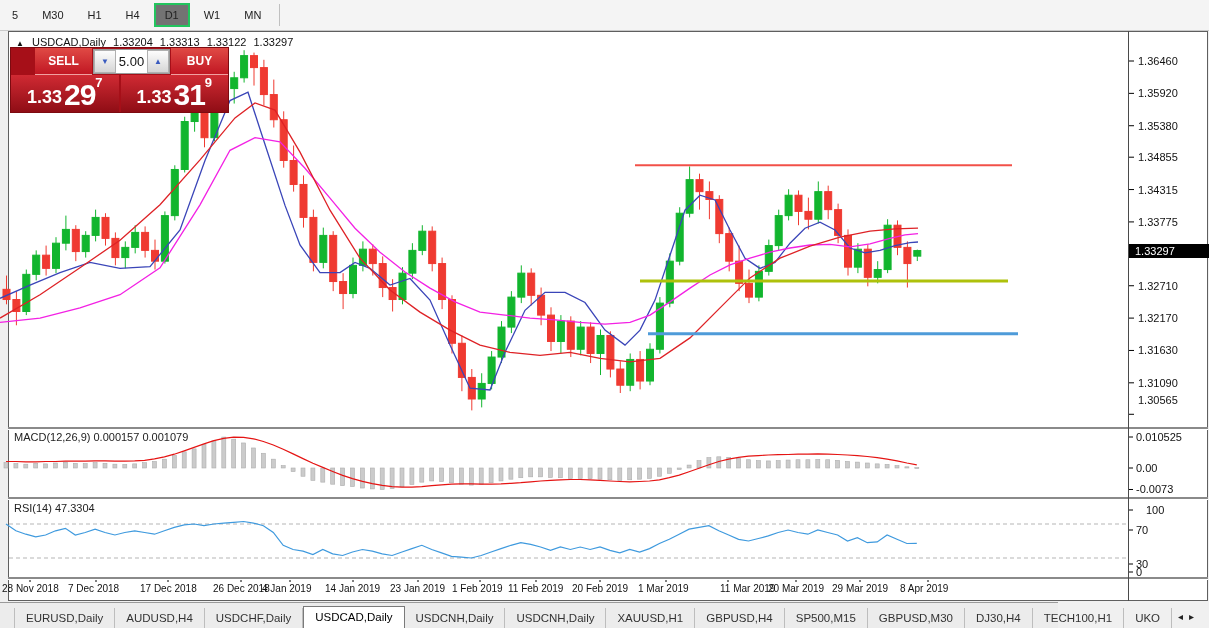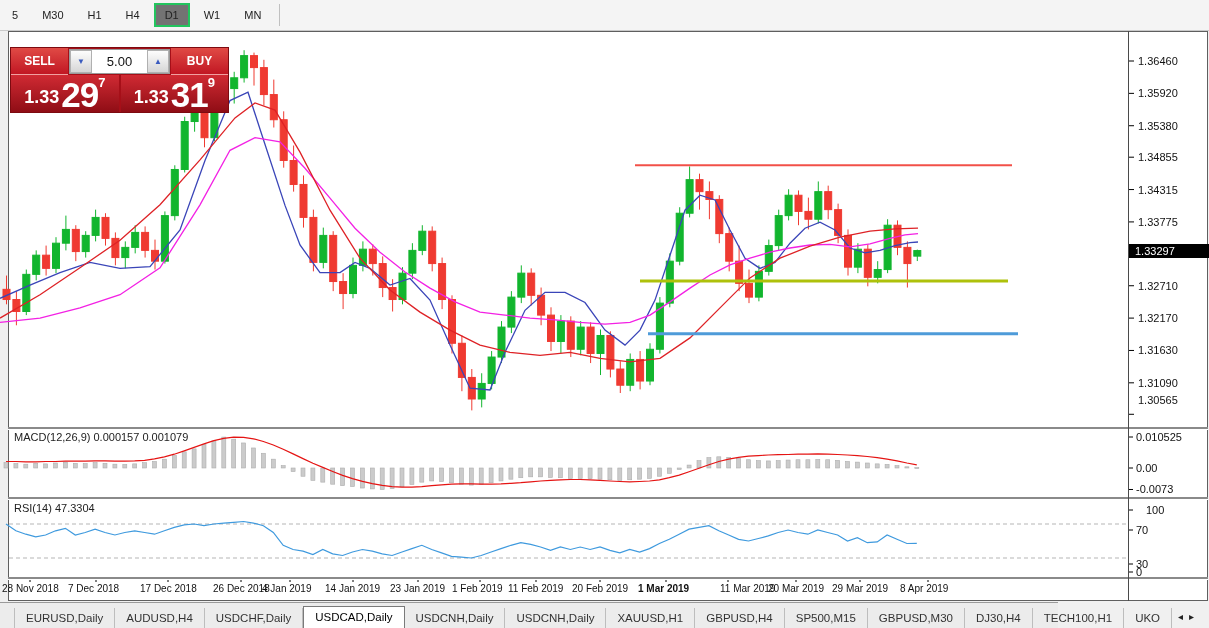--- a/index.html
+++ b/index.html
@@ -18,30 +18,30 @@
 
   #plot{position:absolute;left:0;top:0;z-index:2;}
 
   
   #chart-header{position:absolute;left:16px;top:36px;font-size:11px;color:#111;z-index:6;}
   #chart-header .arr{font-size:8px;margin-right:5px;}
   #chart-header span{margin-right:4px;}
 
   
   #trade-panel{position:absolute;left:10px;top:47px;width:219px;height:66px;background:#a60f18;border:1px solid #7d0a10;z-index:7;box-sizing:border-box;}
-  .tp-row1{display:flex;height:27px;align-items:stretch;}
+  .tp-row1{display:flex;height:27px;align-items:stretch;margin-left:24px;}
   .tp-btn{width:57px;color:#fff;font-size:12px;font-weight:bold;display:flex;align-items:center;justify-content:center;background:linear-gradient(#e04a45,#c11723);border-bottom:1px solid #f0a0a0;}
   .tp-spin{flex:1;display:flex;background:#fff;border:1px solid #9a9a9a;box-sizing:border-box;margin:1px;}
   .spin-btn{width:20px;background:linear-gradient(#fdfdfd,#d6d6d6);border:1px solid #b0b0b0;color:#3a5bbf;font-size:8px;display:flex;align-items:center;justify-content:center;}
   .spin-val{flex:1;font-size:13px;color:#111;display:flex;align-items:center;justify-content:center;}
   .tp-row2{display:flex;height:37px;}
   .tp-price{flex:1;display:flex;align-items:flex-end;justify-content:center;color:#fff;background:linear-gradient(#d02a33,#8f0d15);padding-bottom:2px;}
   .tp-price:first-child{margin-right:2px;}
   .tp-price .small{font-size:18px;font-weight:bold;margin-right:2px;line-height:26px;}
-  .tp-price .big{font-size:35px;font-weight:bold;line-height:30px;letter-spacing:-1px;}
+  .tp-price .big{font-size:30px;font-weight:bold;line-height:30px;letter-spacing:-1px;}
   .tp-price .sup{font-size:13px;font-weight:bold;line-height:13px;align-self:flex-start;margin-top:1px;}
 
   
   .y-lab{position:absolute;left:1138px;font-size:11px;color:#111;z-index:5;}
   .cur-price{position:absolute;left:1129px;width:78px;height:14px;background:#000;color:#fff;font-size:11px;line-height:14px;padding-left:6px;z-index:6;}
   .sub-lab{position:absolute;left:1136px;font-size:11px;color:#111;z-index:5;}
   .ind-label{position:absolute;left:14px;font-size:11px;color:#222;z-index:6;}
   .x-lab{position:absolute;font-size:10px;color:#111;top:583px;z-index:5;}
 
   
@@ -392,20 +392,28 @@
       <line x1="480" y1="578" x2="480" y2="582" stroke="#000" stroke-width="1"></line>
       <line x1="536" y1="578" x2="536" y2="582" stroke="#000" stroke-width="1"></line>
       <line x1="600" y1="578" x2="600" y2="582" stroke="#000" stroke-width="1"></line>
       <line x1="666" y1="578" x2="666" y2="582" stroke="#000" stroke-width="1"></line>
       <line x1="728" y1="578" x2="728" y2="582" stroke="#000" stroke-width="1"></line>
       <line x1="796" y1="578" x2="796" y2="582" stroke="#000" stroke-width="1"></line>
       <line x1="860" y1="578" x2="860" y2="582" stroke="#000" stroke-width="1"></line>
       <line x1="928" y1="578" x2="928" y2="582" stroke="#000" stroke-width="1"></line>
     </svg>
 
+  <div id="chart-header">
+    <span class="arr">▲</span>
+    <span>USDCAD,Daily</span>
+    <span>1.33204</span>
+    <span>1.33313</span>
+    <span>1.33122</span>
+    <span>1.33297</span>
+  </div>
 
   <div id="trade-panel">
     <div class="tp-row1">
       <div class="tp-btn">SELL</div>
       <div class="tp-spin">
         <div class="spin-btn">▼</div>
         <div class="spin-val">5.00</div>
         <div class="spin-btn">▲</div>
       </div>
       <div class="tp-btn">BUY</div>
@@ -450,21 +458,21 @@
       <div class="x-lab" style="left: 2px; top: 583px;">28 Nov 2018</div>
       <div class="x-lab" style="left: 68px; top: 583px;">7 Dec 2018</div>
       <div class="x-lab" style="left: 140px; top: 583px;">17 Dec 2018</div>
       <div class="x-lab" style="left: 213px; top: 583px;">26 Dec 2018</div>
       <div class="x-lab" style="left: 262px; top: 583px;">4 Jan 2019</div>
       <div class="x-lab" style="left: 325px; top: 583px;">14 Jan 2019</div>
       <div class="x-lab" style="left: 390px; top: 583px;">23 Jan 2019</div>
       <div class="x-lab" style="left: 452px; top: 583px;">1 Feb 2019</div>
       <div class="x-lab" style="left: 508px; top: 583px;">11 Feb 2019</div>
       <div class="x-lab" style="left: 572px; top: 583px; text-align: center;">20 Feb 2019</div>
-      <div class="x-lab" style="left: 638px; top: 583px; font-weight: bold;">1 Mar 2019</div>
+      <div class="x-lab" style="left: 638px; top: 583px;">1 Mar 2019</div>
       <div class="x-lab" style="left: 720px; top: 583px;">11 Mar 2019</div>
       <div class="x-lab" style="left: 768px; top: 583px;">20 Mar 2019</div>
       <div class="x-lab" style="left: 832px; top: 583px;">29 Mar 2019</div>
       <div class="x-lab" style="left: 900px; top: 583px;">8 Apr 2019</div>
     </div>
 
   <div id="tabbar">
       <div class="tab">EURUSD,Daily</div>
       <div class="tab">AUDUSD,H4</div>
       <div class="tab">USDCHF,Daily</div>

